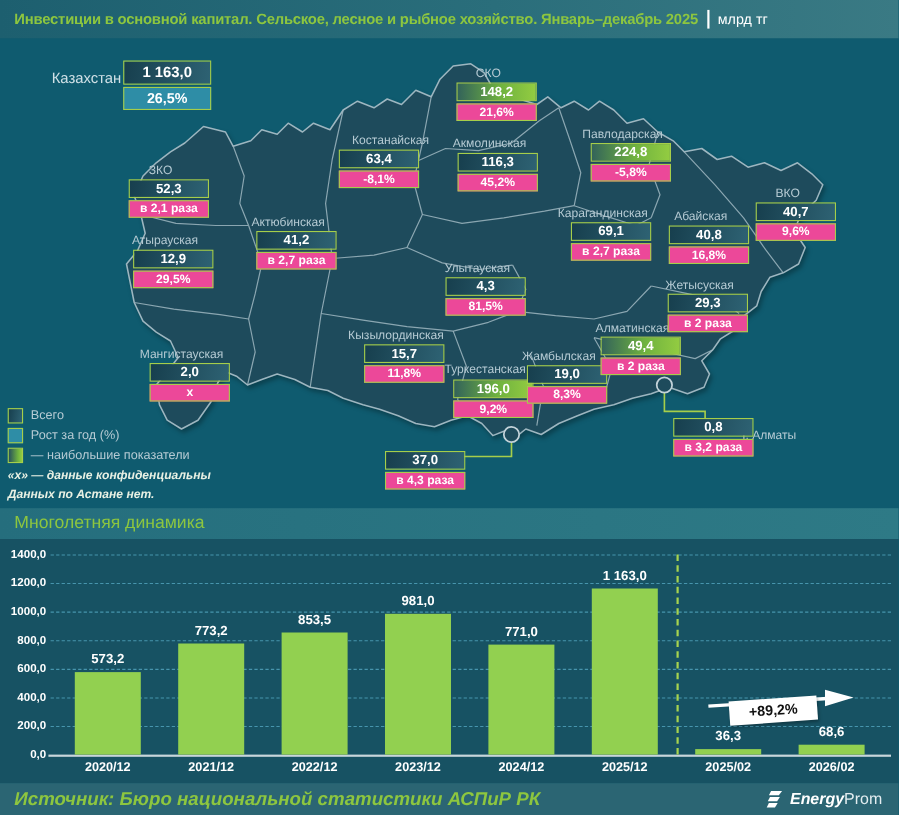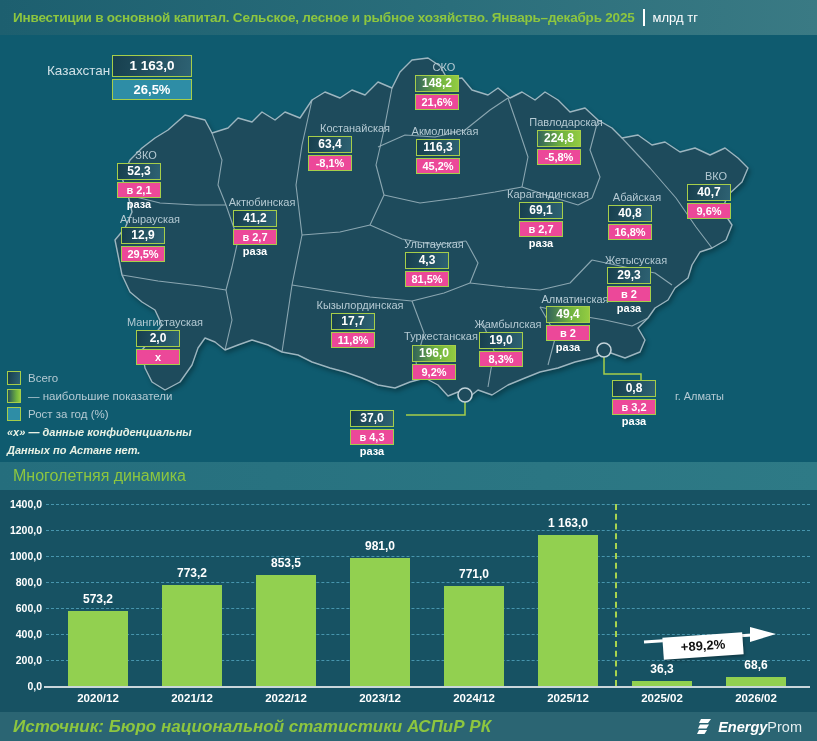--- a/index.html
+++ b/index.html
@@ -24,21 +24,21 @@
           filter:drop-shadow(2px 3px 2px rgba(0,0,0,0.28)); }
   .rborder { fill:none; stroke:#9db6c0; stroke-width:1.1; opacity:0.85; stroke-linejoin:round; }
   .city-dot { fill:#1e4b5c; stroke:#c2d2d9; stroke-width:1.6; }
   .connector { fill:none; stroke:#a6ce4a; stroke-width:1.5; }
 
   .region { position:absolute; }
   .r-label { position:absolute; width:170px; text-align:center; color:#b5cad3; font-size:11px; white-space:nowrap; }
   .r-label.side { width:auto; text-align:left; }
   .r-boxes { position:absolute; }
   .r-val, .r-pct {
-    width:44px; text-align:center; color:#ffffff; font-weight:700;
+    width:73px; text-align:center; color:#ffffff; font-weight:700;
     border:1.5px solid #a6ce4a;
   }
   .r-val { height:17px; line-height:15px; font-size:12px;
     background:linear-gradient(100deg,#173f4e 0%, #2e6273 100%); margin-bottom:2px; }
   .r-val.hl { background:linear-gradient(90deg,#33635a 0%, #6fb23f 55%, #93cc41 100%); }
   .r-pct { height:16px; line-height:14px; font-size:11px; background:#ec4899; }
 
   .country { position:absolute; left:0; top:0; }
   .country-label { position:absolute; left:47px; top:28px; color:#cfe0e6; font-size:13.5px; }
   .country-boxes { position:absolute; left:112px; top:20px; }
@@ -221,21 +221,21 @@
         <div class="region">
           <div class="r-label" style="left: 349px; top: 203px;">Улытауская</div>
           <div class="r-boxes" style="left: 405px; top: 217px;">
             <div class="r-val">4,3</div>
             <div class="r-pct">81,5%</div>
           </div>
         </div>
         <div class="region">
           <div class="r-label" style="left: 275px; top: 264px;">Кызылординская</div>
           <div class="r-boxes" style="left: 331px; top: 278px;">
-            <div class="r-val">17,7</div>
+            <div class="r-val">15,7</div>
             <div class="r-pct">11,8%</div>
           </div>
         </div>
         <div class="region">
           <div class="r-label" style="left: 356px; top: 295px;">Туркестанская</div>
           <div class="r-boxes" style="left: 412px; top: 310px;">
             <div class="r-val hl">196,0</div>
             <div class="r-pct">9,2%</div>
           </div>
         </div>
@@ -288,26 +288,26 @@
           </div>
         </div>
       </div>
 
     <div class="legend" id="legend">
         <div class="legend-row">
           <span class="swatch total"></span>
           <span class="legend-label">Всего</span>
         </div>
         <div class="legend-row">
+          <span class="swatch growth"></span>
+          <span class="legend-label">Рост за год (%)</span>
+        </div>
+        <div class="legend-row">
           <span class="swatch highlight"></span>
           <span class="legend-label">— наибольшие показатели</span>
-        </div>
-        <div class="legend-row">
-          <span class="swatch growth"></span>
-          <span class="legend-label">Рост за год (%)</span>
         </div>
       </div>
     <div class="notes">
       <div>«х» — данные конфиденциальны</div>
       <div>Данных по Астане нет.</div>
     </div>
   </div>
 
   <div class="section-bar">
     <span>Многолетняя динамика</span>

